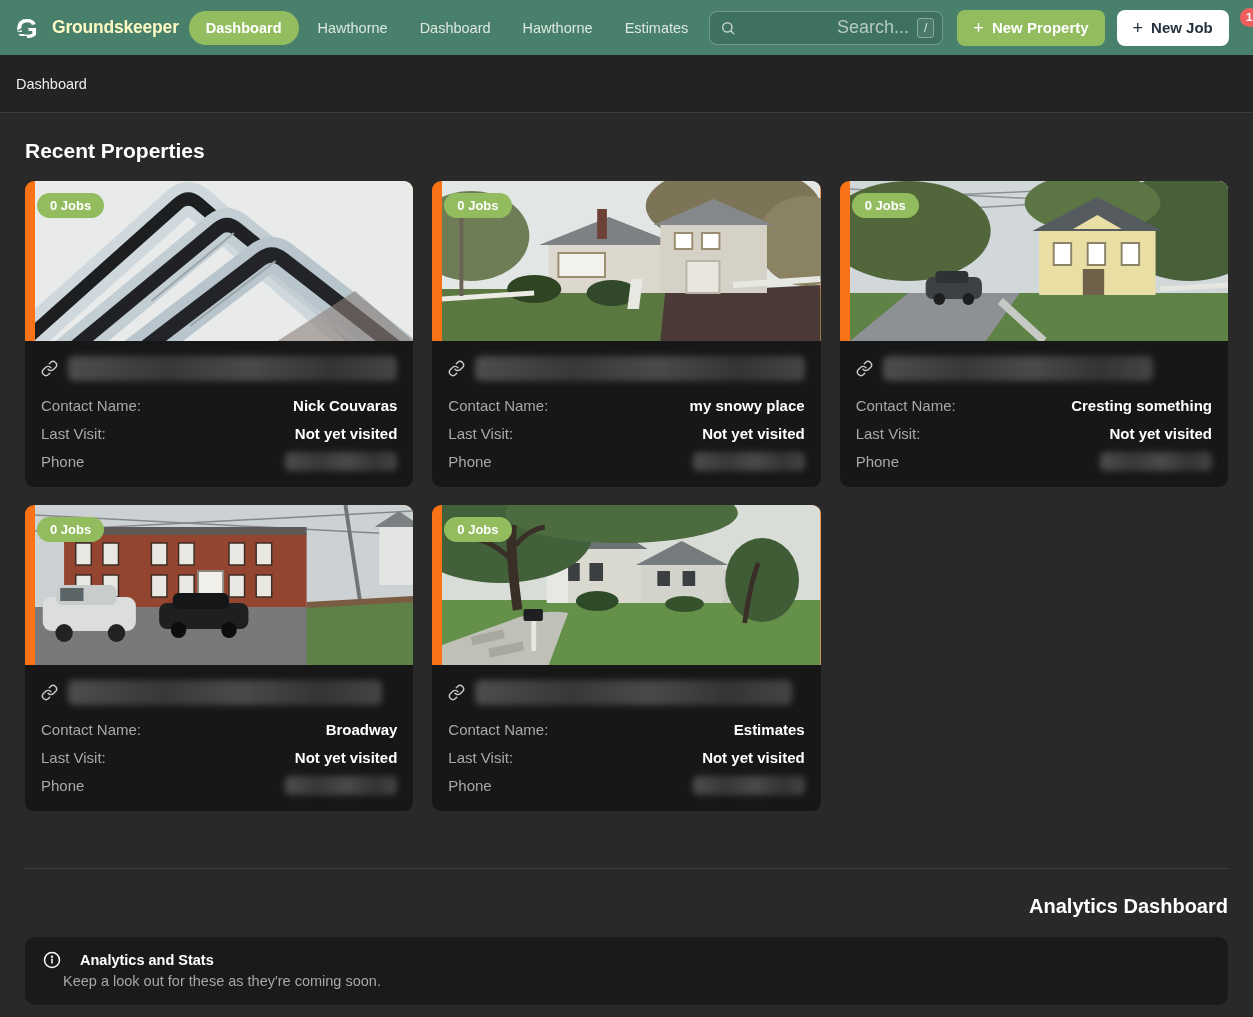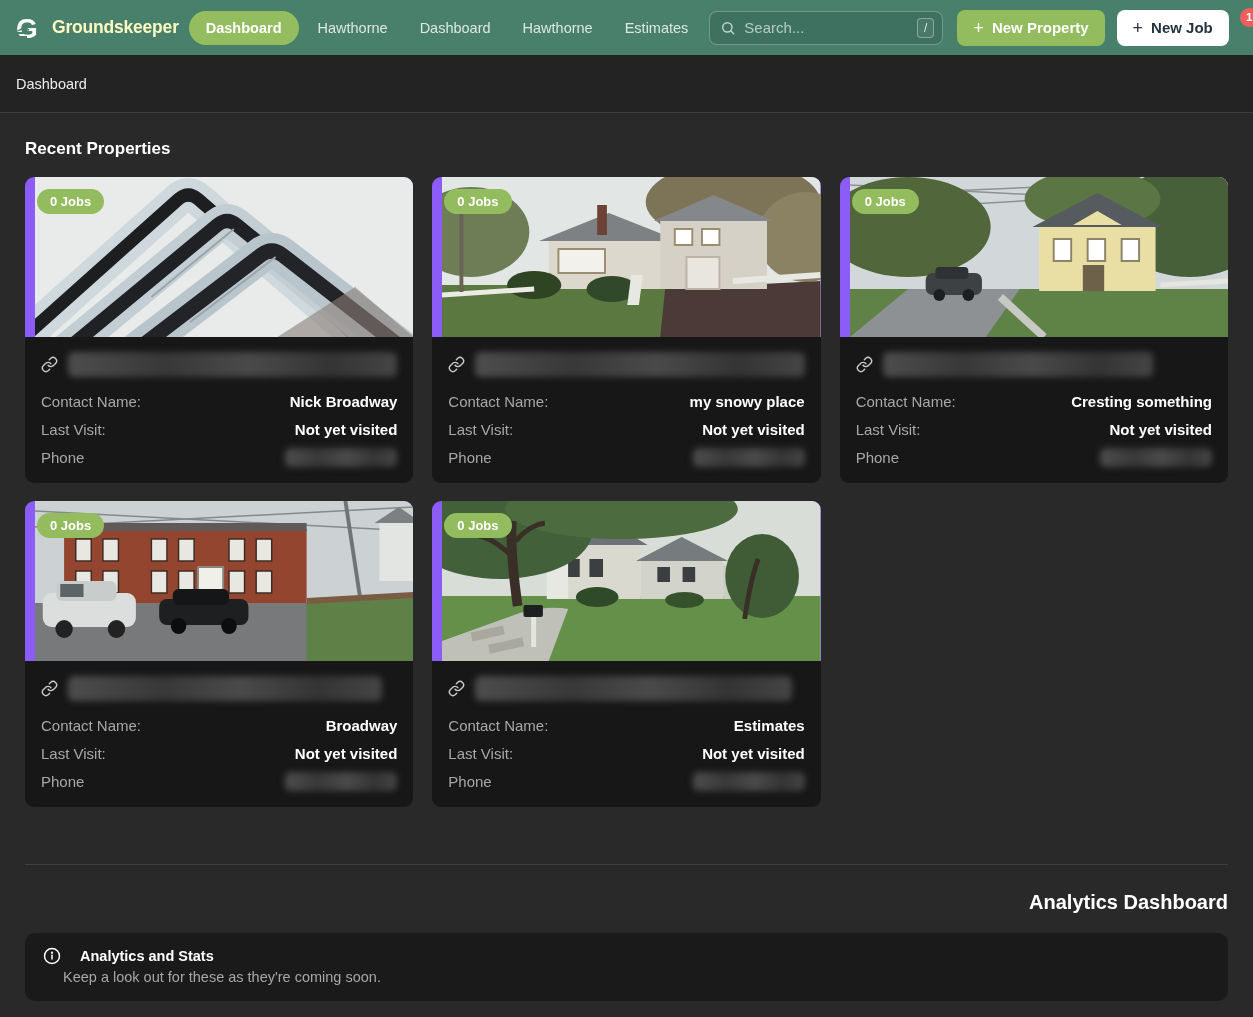--- a/index.html
+++ b/index.html
@@ -30,21 +30,21 @@
   .header-spacer { flex:1; }
   .search-box {
     width:234px; height:34px; background:#3E7160;
     border:1px solid rgba(255,255,255,0.28); border-radius:8px;
     display:flex; align-items:center; padding:0 8px 0 10px; gap:8px;
     margin-right:10px;
   }
   .search-box svg { flex:0 0 auto; opacity:.85; }
   .search-input {
     flex:1; background:transparent; border:none; outline:none;
-    color:#e8efeb; font-size:15px; font-family:"Liberation Sans",sans-serif; min-width:0;
+    color:#e8efeb; font-size:18px; font-family:"Liberation Sans",sans-serif; min-width:0;text-align:right;
   }
   .search-input::placeholder { color:rgba(255,255,255,0.62); }
   .shortcut-key {
     border:1px solid rgba(255,255,255,0.35); background:rgba(255,255,255,0.06);
     border-radius:4px; font-size:12px; color:rgba(255,255,255,0.8);
     padding:1px 6px; line-height:16px;
   }
   .btn { border:none; border-radius:8px; height:36px; font-size:15px; font-weight:600;
     display:flex; align-items:center; gap:8px; padding:0 16px; cursor:pointer;
     font-family:"Liberation Sans",sans-serif; white-space:nowrap; }
@@ -61,30 +61,30 @@
 
   
   .breadcrumb-bar {
     height:58px; background:#232323; border-bottom:1px solid #3d3d3d;
     display:flex; align-items:center; padding:0 16px;
   }
   .breadcrumb { color:#ececec; font-size:14.5px; cursor:pointer; }
 
   
   .main { padding:26px 25px 0 25px; }
-  .section-title { font-size:17px; font-weight:bold; color:#fff; margin:0 0 18px 0; }
+  .section-title { font-size:21px; font-weight:bold; color:#fff; margin:0 0 18px 0; }
 
   .cards-grid {
     display:grid; grid-template-columns:repeat(3, 1fr); gap:18px 19px;
   }
   .card {
     background:#171717; border-radius:9px; overflow:hidden; cursor:pointer;
     display:flex; flex-direction:column;
   }
-  .card-photo { position:relative; height:160px; background:#8b5cf6;padding-left:10px; }
+  .card-photo { position:relative; height:160px; background:#f97316;padding-left:10px; }
   .card-photo svg { display:block; width:100%; height:160px; }
   .jobs-badge {
     position:absolute; top:12px; left:12px; background:#92BC5E; color:#fff;
     font-size:13px; font-weight:bold; padding:5px 13px; border-radius:999px;
   }
   .card-info { padding:14px 16px 15px 16px; }
   .address-row { display:flex; align-items:center; gap:10px; margin-bottom:14px; height:26px; }
   .address-row svg { flex:0 0 auto; }
   .redact {
     background:linear-gradient(90deg,#4d4d4d 0%,#383838 30%,#4a4a4a 55%,#343434 80%,#454545 100%);
@@ -181,21 +181,21 @@
       <div class="card-info">
         <div class="address-row">
           <svg width="17" height="17" viewBox="0 0 24 24" fill="none" stroke="#c9c9c9" stroke-width="2" stroke-linecap="round" stroke-linejoin="round">
             <path d="M10 13a5 5 0 0 0 7.54.54l3-3a5 5 0 0 0-7.07-7.07l-1.72 1.71"></path>
             <path d="M14 11a5 5 0 0 0-7.54-.54l-3 3a5 5 0 0 0 7.07 7.07l1.71-1.71"></path>
           </svg>
           <div class="redact addr-redact" style="width:96%;"></div>
         </div>
         <div class="info-row">
           <span class="info-label">Contact Name:</span>
-          <span class="info-value">Nick Broadway</span>
+          <span class="info-value">Nick Couvaras</span>
         </div>
         <div class="info-row">
           <span class="info-label">Last Visit:</span>
           <span class="info-value">Not yet visited</span>
         </div>
         <div class="info-row">
           <span class="info-label">Phone</span>
           <div class="redact phone-redact"></div>
         </div>
       </div>

